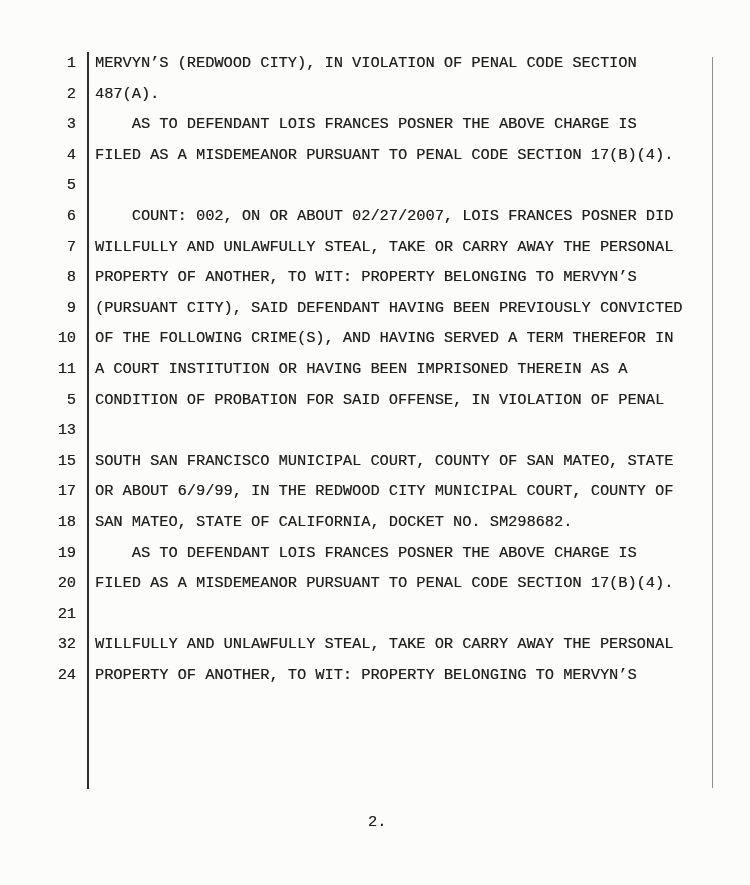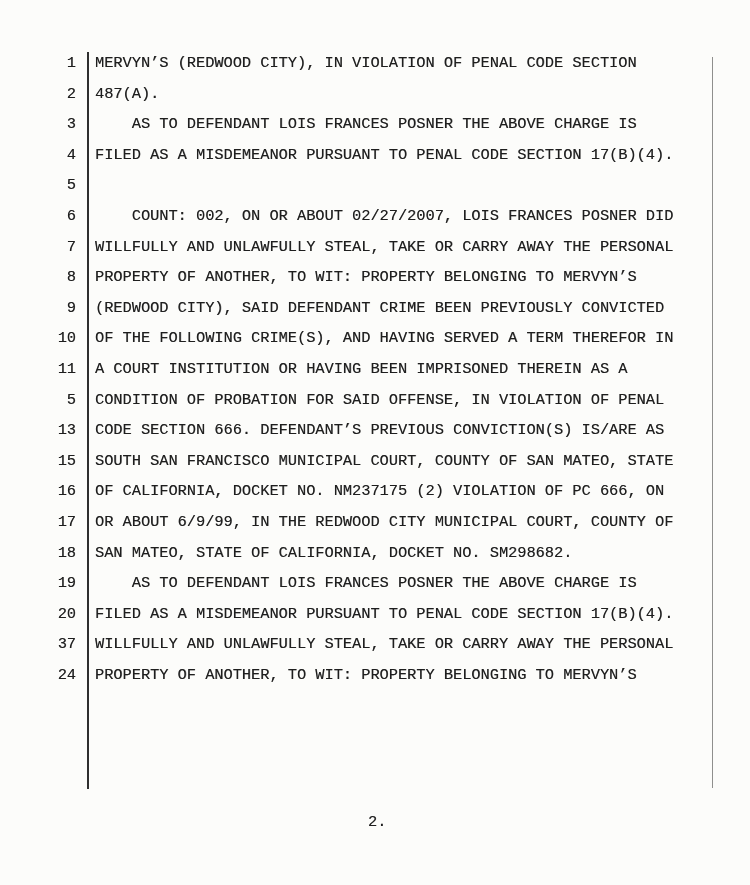--- a/index.html
+++ b/index.html
@@ -72,28 +72,28 @@
   <div class="rule rule-right"></div>
   <div class="lines" id="lines">
       <div class="line-row"><span class="line-num">1</span><span class="line-text">MERVYN’S (REDWOOD CITY), IN VIOLATION OF PENAL CODE SECTION</span></div>
       <div class="line-row"><span class="line-num">2</span><span class="line-text">487(A).</span></div>
       <div class="line-row"><span class="line-num">3</span><span class="line-text">    AS TO DEFENDANT LOIS FRANCES POSNER THE ABOVE CHARGE IS</span></div>
       <div class="line-row"><span class="line-num">4</span><span class="line-text">FILED AS A MISDEMEANOR PURSUANT TO PENAL CODE SECTION 17(B)(4).</span></div>
       <div class="line-row"><span class="line-num">5</span><span class="line-text"></span></div>
       <div class="line-row"><span class="line-num">6</span><span class="line-text">    COUNT: 002, ON OR ABOUT 02/27/2007, LOIS FRANCES POSNER DID</span></div>
       <div class="line-row"><span class="line-num">7</span><span class="line-text">WILLFULLY AND UNLAWFULLY STEAL, TAKE OR CARRY AWAY THE PERSONAL</span></div>
       <div class="line-row"><span class="line-num">8</span><span class="line-text">PROPERTY OF ANOTHER, TO WIT: PROPERTY BELONGING TO MERVYN’S</span></div>
-      <div class="line-row"><span class="line-num">9</span><span class="line-text">(REDWOOD CITY), SAID DEFENDANT CRIME BEEN PREVIOUSLY CONVICTED</span></div>
+      <div class="line-row"><span class="line-num">9</span><span class="line-text">(PURSUANT CITY), SAID DEFENDANT HAVING BEEN PREVIOUSLY CONVICTED</span></div>
       <div class="line-row"><span class="line-num">10</span><span class="line-text">OF THE FOLLOWING CRIME(S), AND HAVING SERVED A TERM THEREFOR IN</span></div>
       <div class="line-row"><span class="line-num">11</span><span class="line-text">A COURT INSTITUTION OR HAVING BEEN IMPRISONED THEREIN AS A</span></div>
       <div class="line-row"><span class="line-num">5</span><span class="line-text">CONDITION OF PROBATION FOR SAID OFFENSE, IN VIOLATION OF PENAL</span></div>
-      <div class="line-row"><span class="line-num">13</span><span class="line-text">CODE SECTION 666. DEFENDANT’S PREVIOUS CONVICTION(S) IS/ARE AS</span></div>
+      <div class="line-row"><span class="line-num">13</span></div>
       <div class="line-row"><span class="line-num">15</span><span class="line-text">SOUTH SAN FRANCISCO MUNICIPAL COURT, COUNTY OF SAN MATEO, STATE</span></div>
-      <div class="line-row"><span class="line-num">16</span><span class="line-text">OF CALIFORNIA, DOCKET NO. NM237175 (2) VIOLATION OF PC 666, ON</span></div>
       <div class="line-row"><span class="line-num">17</span><span class="line-text">OR ABOUT 6/9/99, IN THE REDWOOD CITY MUNICIPAL COURT, COUNTY OF</span></div>
       <div class="line-row"><span class="line-num">18</span><span class="line-text">SAN MATEO, STATE OF CALIFORNIA, DOCKET NO. SM298682.</span></div>
       <div class="line-row"><span class="line-num">19</span><span class="line-text">    AS TO DEFENDANT LOIS FRANCES POSNER THE ABOVE CHARGE IS</span></div>
       <div class="line-row"><span class="line-num">20</span><span class="line-text">FILED AS A MISDEMEANOR PURSUANT TO PENAL CODE SECTION 17(B)(4).</span></div>
-      <div class="line-row"><span class="line-num">37</span><span class="line-text">WILLFULLY AND UNLAWFULLY STEAL, TAKE OR CARRY AWAY THE PERSONAL</span></div>
+      <div class="line-row"><span class="line-num">21</span><span class="line-text"></span></div>
+      <div class="line-row"><span class="line-num">32</span><span class="line-text">WILLFULLY AND UNLAWFULLY STEAL, TAKE OR CARRY AWAY THE PERSONAL</span></div>
       <div class="line-row"><span class="line-num">24</span><span class="line-text">PROPERTY OF ANOTHER, TO WIT: PROPERTY BELONGING TO MERVYN’S</span></div>
     </div>
   <div class="page-number">2.</div>
 </div>
 
 </body></html>

